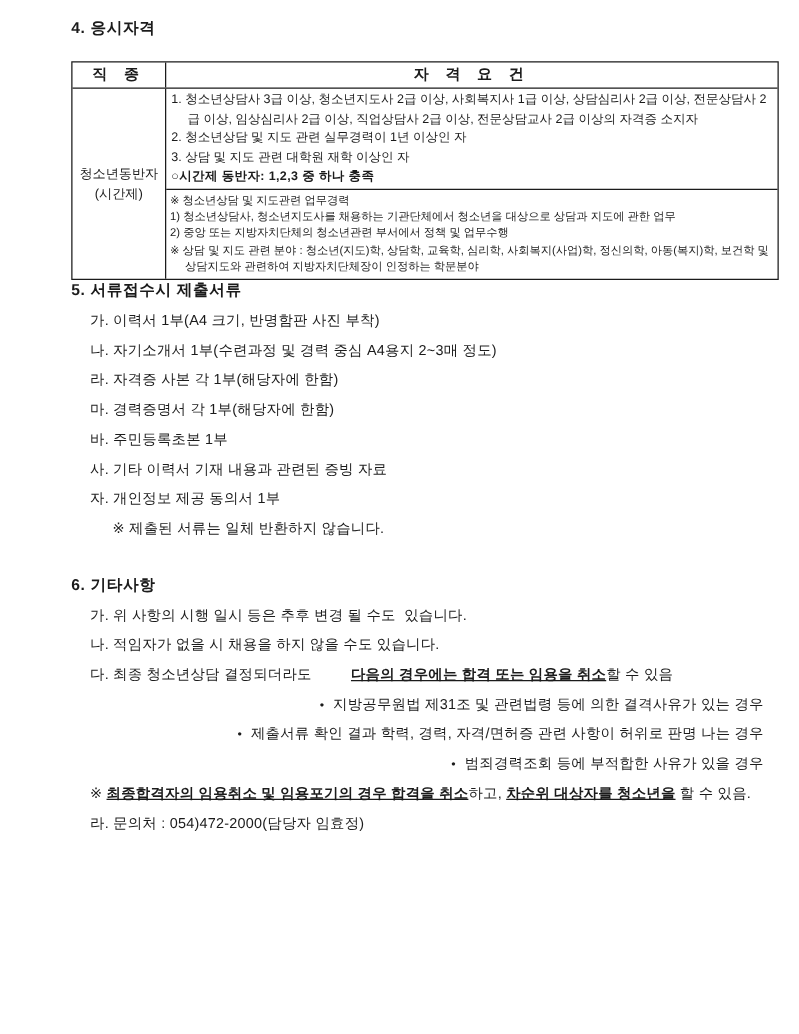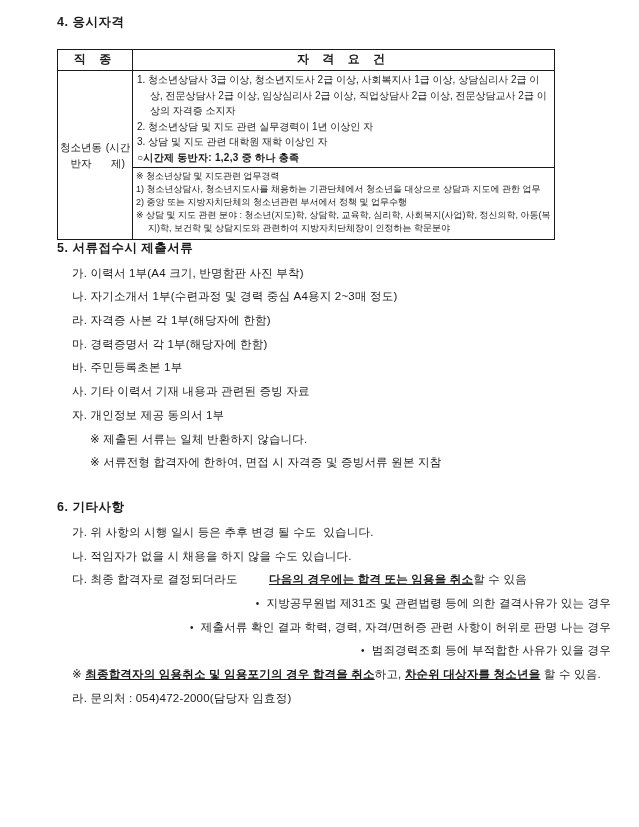--- a/index.html
+++ b/index.html
@@ -17,41 +17,41 @@
   }
   .sec-title{
     font-size:12.5px; font-weight:bold;
     letter-spacing:.5px;
     margin-bottom:4px;
     white-space:pre-wrap;
   }
   
   .sec4 .sec-title{ margin-left:0; margin-bottom:18px; }
   .qual-table{
-    width:498px;
+    width:566px;
     border:1.6px solid var(--border,#1b1b1b);
   }
   .qual-head{
     display:grid; grid-template-columns:75px 1fr;
     border-bottom:1.4px solid var(--border,#1b1b1b);
   }
   .qual-head .th{
     font-size:12px; font-weight:bold;
     text-align:center; padding:1px 0 2px;
     letter-spacing:5px; white-space:pre;
   }
   .qual-head .th:first-child{
     border-right:1.2px solid var(--border,#1b1b1b);
   }
   .qual-body{
     display:grid; grid-template-columns:75px 1fr;
   }
   .job-cell{
     border-right:1.2px solid var(--border,#1b1b1b);
-    display:flex; flex-direction:row; justify-content:center; align-items:center;
+    display:flex; flex-direction:column; justify-content:center; align-items:center;
     font-size:10.5px; line-height:16px;
     text-align:center;
   }
   .qual-cell-top{
     padding:1px 3px 1px 4px;
     font-size:10px; line-height:15.6px;
     border-bottom:1.6px solid var(--border,#1b1b1b);
   }
   .qual-item{
     padding-left:13px; text-indent:-13px;
@@ -125,28 +125,27 @@
   <div class="sec5">
     <div class="sec-title">5. 서류접수시 제출서류</div>
     <div class="line indent1">가. 이력서 1부(A4 크기, 반명함판 사진 부착)</div>
     <div class="line indent1">나. 자기소개서 1부(수련과정 및 경력 중심 A4용지 2~3매 정도)</div>
     <div class="line indent1">라. 자격증 사본 각 1부(해당자에 한함)</div>
     <div class="line indent1">마. 경력증명서 각 1부(해당자에 한함)</div>
     <div class="line indent1">바. 주민등록초본 1부</div>
     <div class="line indent1">사. 기타 이력서 기재 내용과 관련된 증빙 자료</div>
     <div class="line indent1">자. 개인정보 제공 동의서 1부</div>
     <div class="line indent2">※ 제출된 서류는 일체 반환하지 않습니다.</div>
-    <div class="line indent2">※ 서류전형 합격자에 한하여, 면접 시 자격증 및 증빙서류 원본 지참</div>
   </div>
 
   <div class="sec6">
     <div class="sec-title">6. 기타사항</div>
     <div class="line indent1">가. 위 사항의 시행 일시 등은 추후 변경 될 수도  있습니다.</div>
     <div class="line indent1">나. 적임자가 없을 시 채용을 하지 않을 수도 있습니다.</div>
-    <div class="line indent1"><span>다. 최종 합격자로 결정되더라도 </span><span class="emph">다음의 경우에는 합격 또는 임용을 취소</span><span>할 수 있음</span></div>
+    <div class="line indent1"><span>다. 최종 청소년상담 결정되더라도 </span><span class="emph">다음의 경우에는 합격 또는 임용을 취소</span><span>할 수 있음</span></div>
 
     <div class="line bullet-line"><span class="bullet-glyph">•</span><span>지방공무원법 제31조 및 관련법령 등에 의한 결격사유가 있는 경우</span></div>
     <div class="line bullet-line"><span class="bullet-glyph">•</span><span>제출서류 확인 결과 학력, 경력, 자격/면허증 관련 사항이 허위로 판명 나는 경우</span></div>
     <div class="line bullet-line"><span class="bullet-glyph">•</span><span>범죄경력조회 등에 부적합한 사유가 있을 경우</span></div>
 
     <div class="line indent1 hang"><span>※ </span><span class="b">최종합격자의 임용취소 및 임용포기의 경우 합격을 취소</span><span>하고, </span><span class="b">차순위 대상자를 청소년을</span><span> 할 수 있음.</span></div>
 
     <div class="line indent1">라. 문의처 : 054)472-2000(담당자 임효정)</div>
   </div>
 

